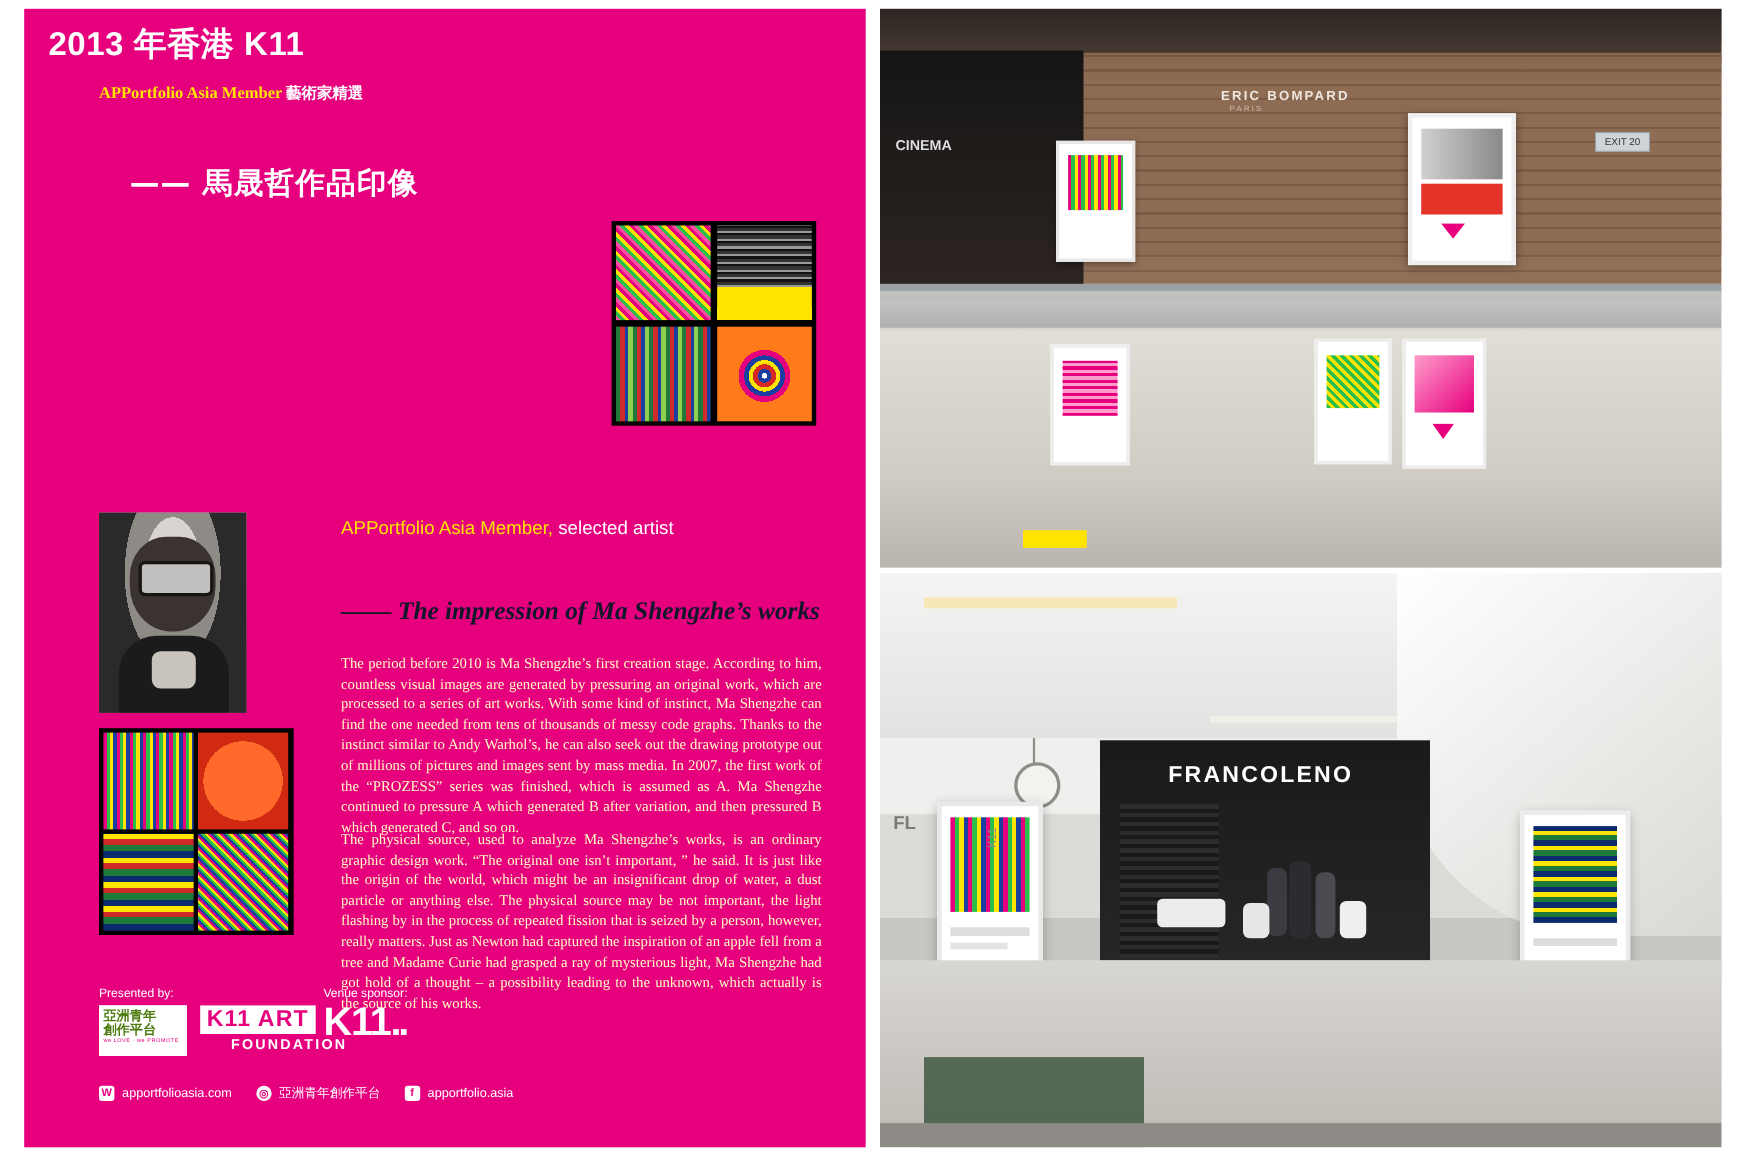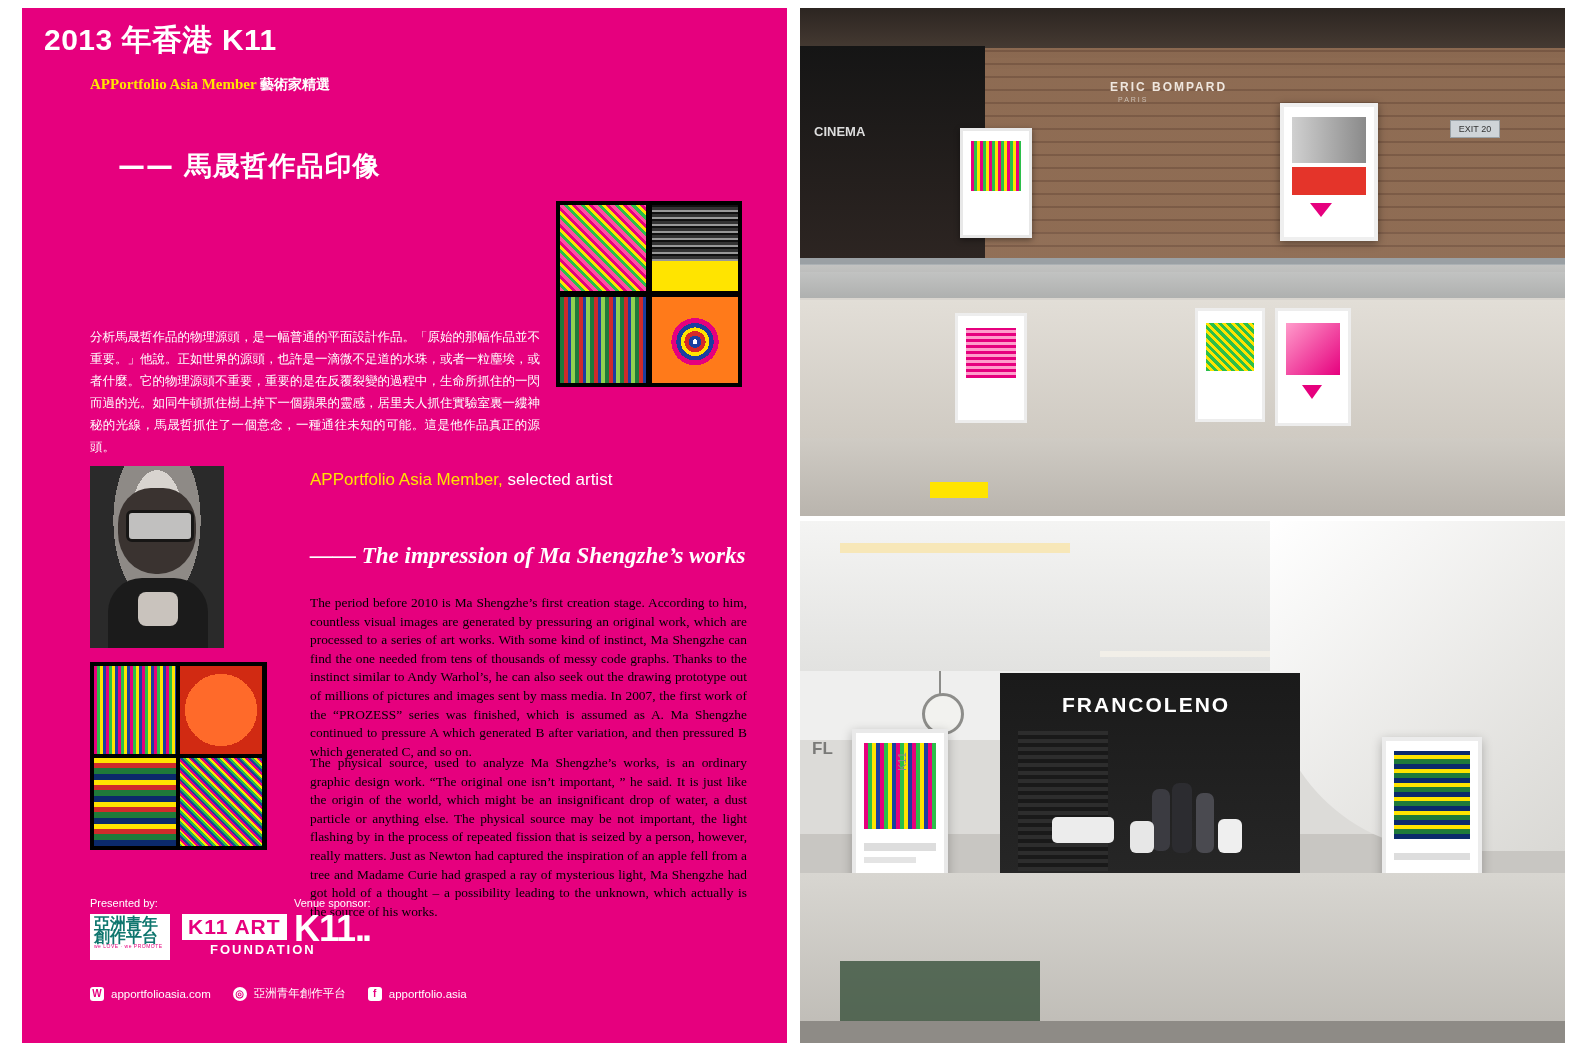--- a/index.html
+++ b/index.html
@@ -23,31 +23,31 @@
   .art-grid-top .cell{position:absolute;width:86px;height:86px;}
 
   
   .portrait{position:absolute;left:68px;top:458px;width:134px;height:182px;background:#cfcfcf;overflow:hidden;}
   .art-grid-bottom{position:absolute;left:68px;top:654px;width:177px;height:188px;background:#000;padding:4px;box-sizing:border-box;}
   .art-grid-bottom .cell{position:absolute;width:82px;height:88px;}
 
   .en-member{position:absolute;left:288px;top:462px;font-size:17px;color:#ffffff;font-family:"Liberation Sans",sans-serif;}
   .en-member .hl{color:#ffe400;}
   .en-title1{position:absolute;left:288px;top:506px;font-size:23px;font-style:italic;font-weight:bold;color:#ffffff;font-family:"Liberation Serif",serif;}
-  .en-title2{position:absolute;left:288px;top:535px;font-size:23px;font-style:italic;font-weight:bold;color:#ffffff;font-family:"Liberation Serif",serif;}
-
-  .en-body{position:absolute;left:288px;width:437px;color:#000000;font-family:"Liberation Serif",serif;font-size:13.4px;line-height:18.6px;text-align:justify;}
+  .en-title2{position:absolute;left:288px;top:535px;font-size:23px;font-style:italic;font-weight:bold;color:#0f172a;font-family:"Liberation Serif",serif;}
+
+  .en-body{position:absolute;left:288px;width:437px;color:#fef9c3;font-family:"Liberation Serif",serif;font-size:13.4px;line-height:18.6px;text-align:justify;}
   .en-body.b1{top:586px;}
   .en-body.b2{top:746px;}
 
   
   .presented-lbl{position:absolute;left:68px;top:889px;font-size:11px;color:#ffffff;font-family:"Liberation Sans",sans-serif;}
   .venue-lbl{position:absolute;left:272px;top:889px;font-size:11px;color:#ffffff;font-family:"Liberation Sans",sans-serif;}
   .logo-apa{position:absolute;left:68px;top:906px;width:78px;height:44px;border:1px solid #fff;background:#fff;}
-  .logo-apa .cnbox{color:#0f766e;font-family:"DejaVu Sans",sans-serif;font-size:16px;line-height:13px;padding:2px 0 0 3px;font-weight:bold;}
+  .logo-apa .cnbox{color:#4d7c0f;font-family:"DejaVu Sans",sans-serif;font-size:12px;line-height:13px;padding:2px 0 0 3px;font-weight:bold;}
   .logo-apa .tiny{color:#e6007e;font-size:5px;letter-spacing:.5px;padding-left:3px;}
   .logo-k11art{position:absolute;left:160px;top:906px;color:#fff;}
   .logo-k11art .l1{background:#fff;color:#e6007e;font-weight:bold;font-size:21px;letter-spacing:1px;padding:1px 6px;display:inline-block;}
   .logo-k11art .l2{font-size:13px;font-weight:bold;letter-spacing:2px;margin-top:2px;display:block;padding-left:28px;}
   .logo-k11{position:absolute;left:272px;top:900px;color:#fff;font-size:36px;font-weight:bold;font-family:"Liberation Sans",sans-serif;letter-spacing:-1px;}
   .logo-k11 .dots{letter-spacing:-3px;}
 
   .sociallinks{position:absolute;left:68px;top:978px;display:flex;align-items:center;gap:22px;}
   .sl{display:flex;align-items:center;gap:7px;color:#fff;font-size:11.5px;font-family:"Liberation Sans",sans-serif;}
   .badge{width:14px;height:14px;border-radius:3px;background:#fff;color:#e6007e;font-size:10px;font-weight:bold;display:flex;align-items:center;justify-content:center;}
@@ -68,21 +68,20 @@
 
     <div class="headline">2013 年香港 K11</div>
 
     <div class="sub-yellow">
       <span>APPortfolio Asia Member</span>
       <span class="cn">藝術家精選</span>
     </div>
 
     <div class="title-cn2">—— 馬晟哲作品印像</div>
 
-    <div class="body-cn p2">分析馬晟哲作品的物理源頭，是一幅普通的平面設計作品。「原始的那幅作品並不重要。」他說。正如世界的源頭，也許是一滴微不足道的水珠，或者一粒塵埃，或者什麼。它的物理源頭不重要，重要的是在反覆裂變的過程中，生命所抓住的一閃而過的光。如同牛頓抓住樹上掉下一個蘋果的靈感，居里夫人抓住實驗室裏一縷神秘的光線，馬晟哲抓住了一個意念，一種通往未知的可能。這是他作品真正的源頭。</div>
 
     <div class="art-grid-top">
       <div class="cell" style="left:4px;top:4px;
         background:
         repeating-linear-gradient(45deg,#ff4fa3 0 3px,#2bbf4a 3px 6px,#ffe400 6px 9px,#e6007e 9px 12px);"></div>
       <div class="cell" style="left:96px;top:4px;
         background:
         repeating-linear-gradient(0deg,#111 0 2px,#999 2px 4px,#333 4px 7px),
         linear-gradient(#000,#000);
         box-shadow:inset 0 -30px 0 #ffe400, inset 0 -42px 0 -30px #d8d8d8;"></div>

